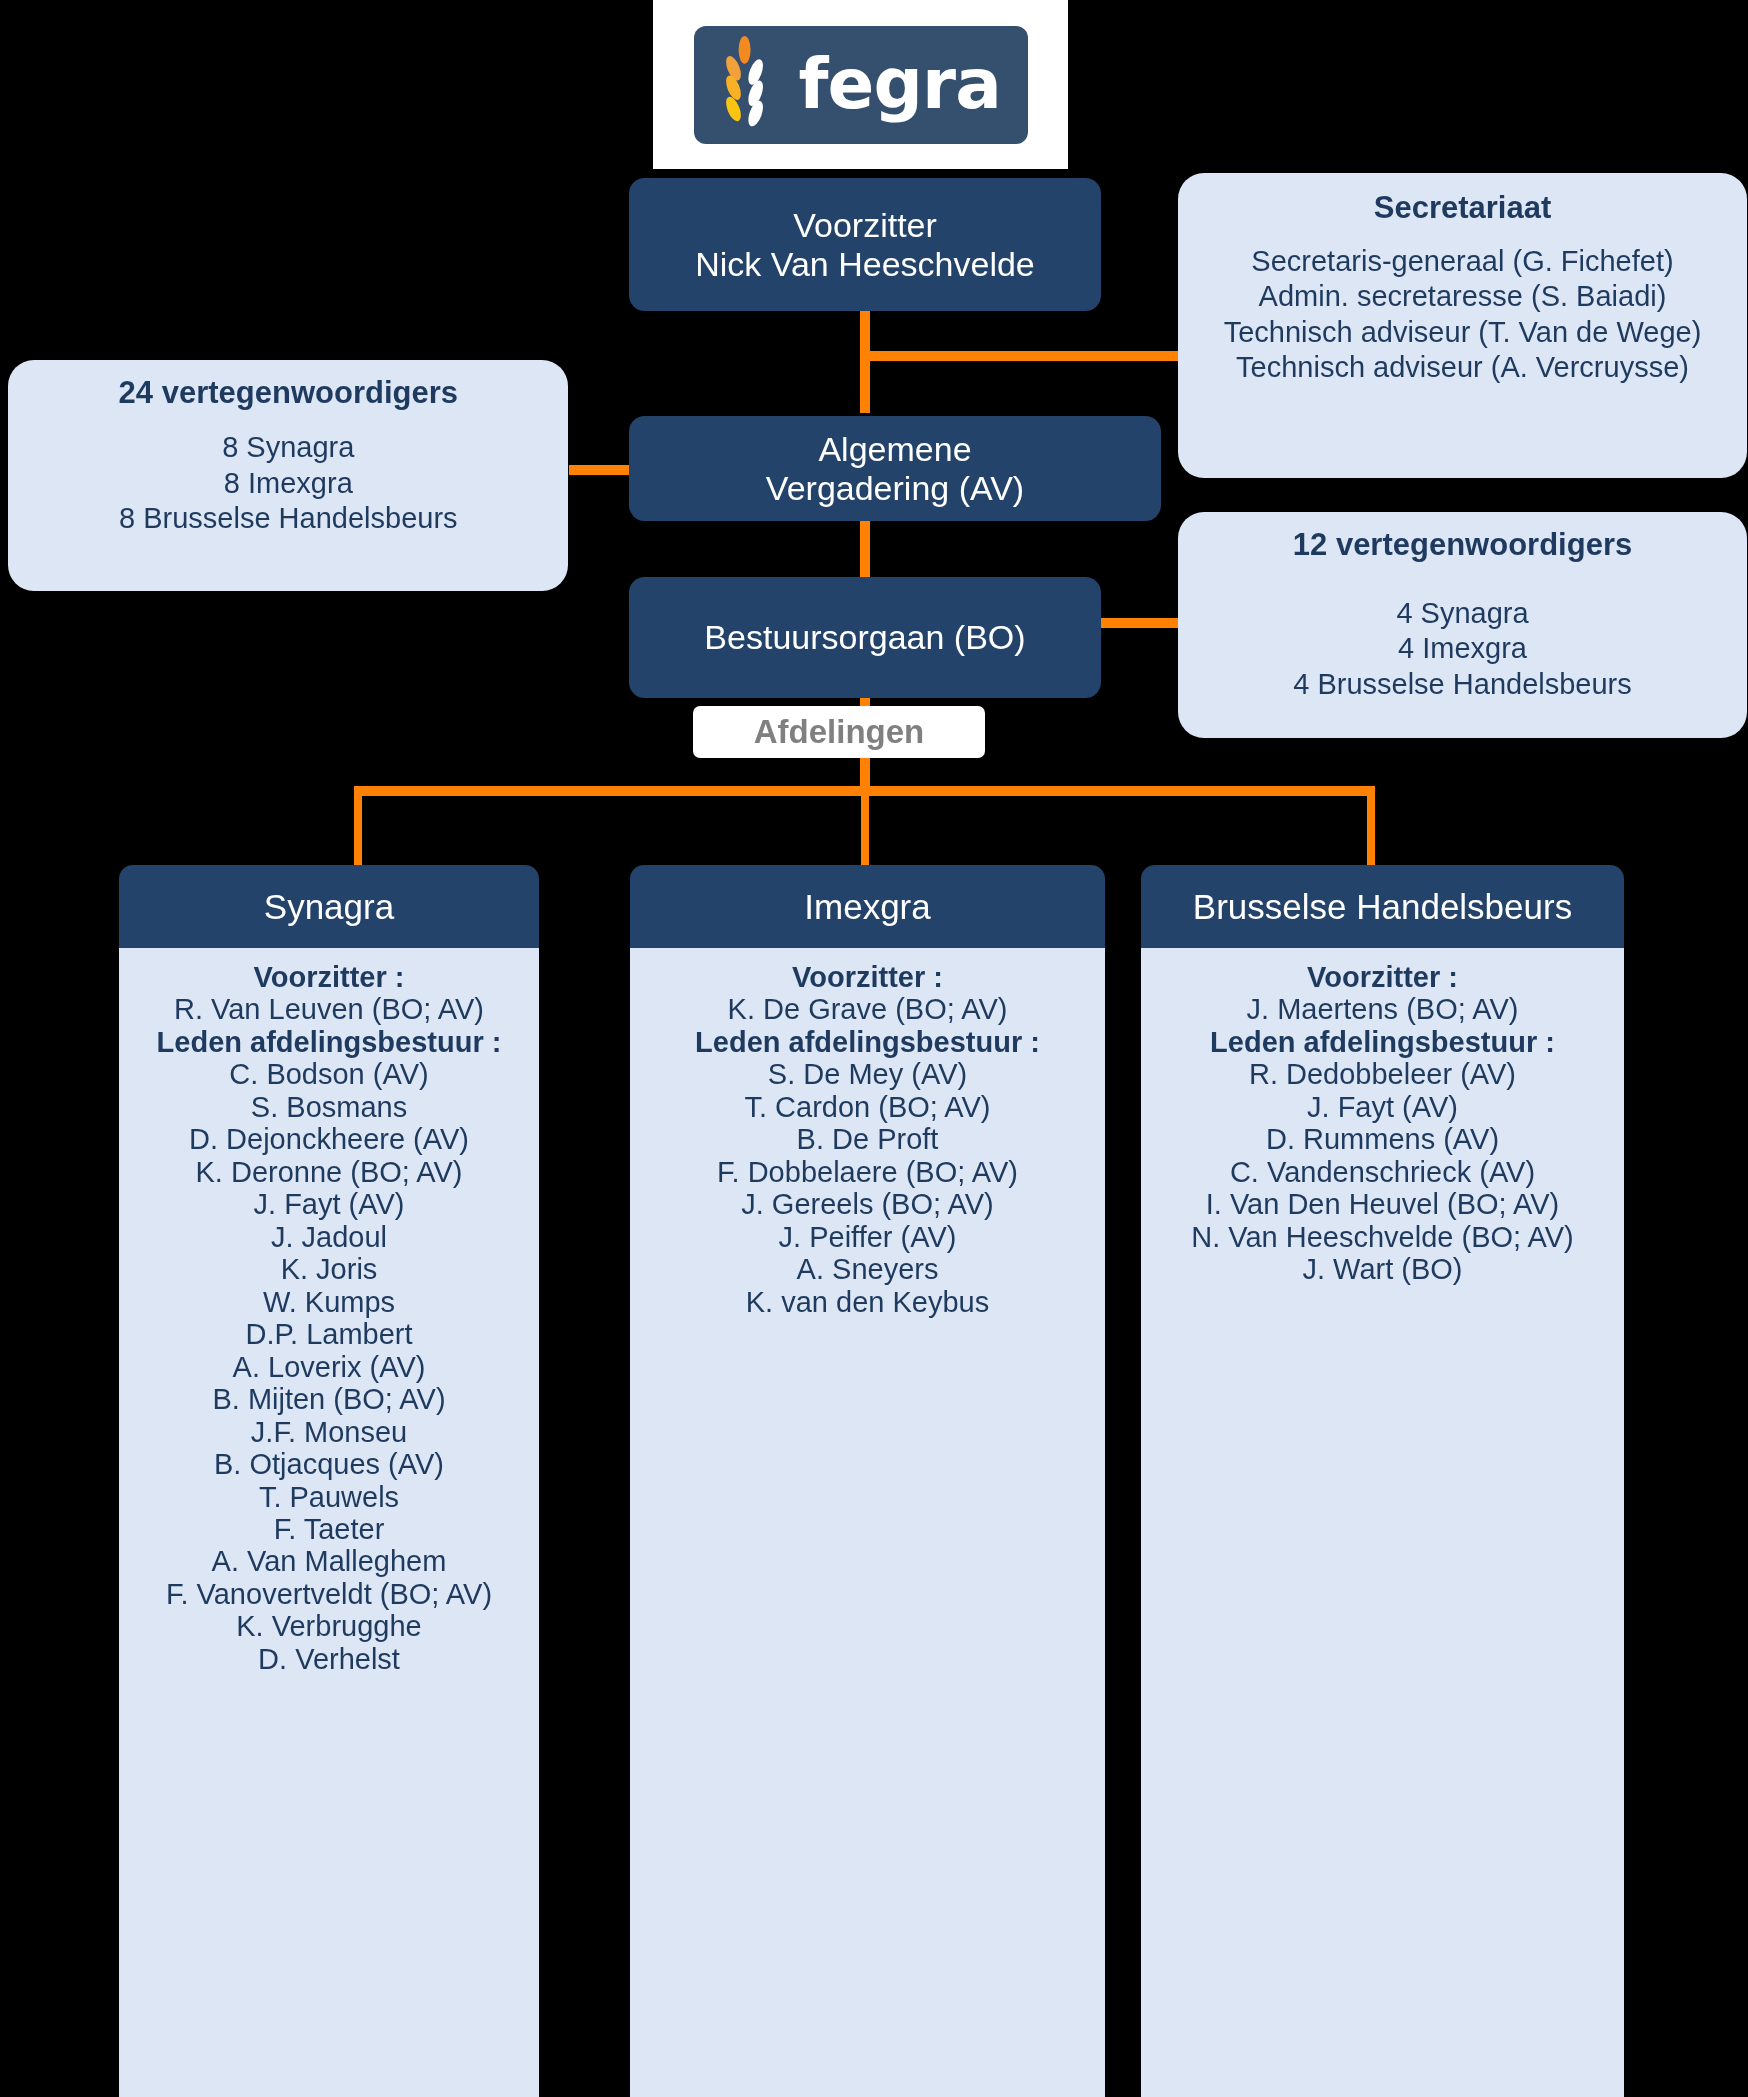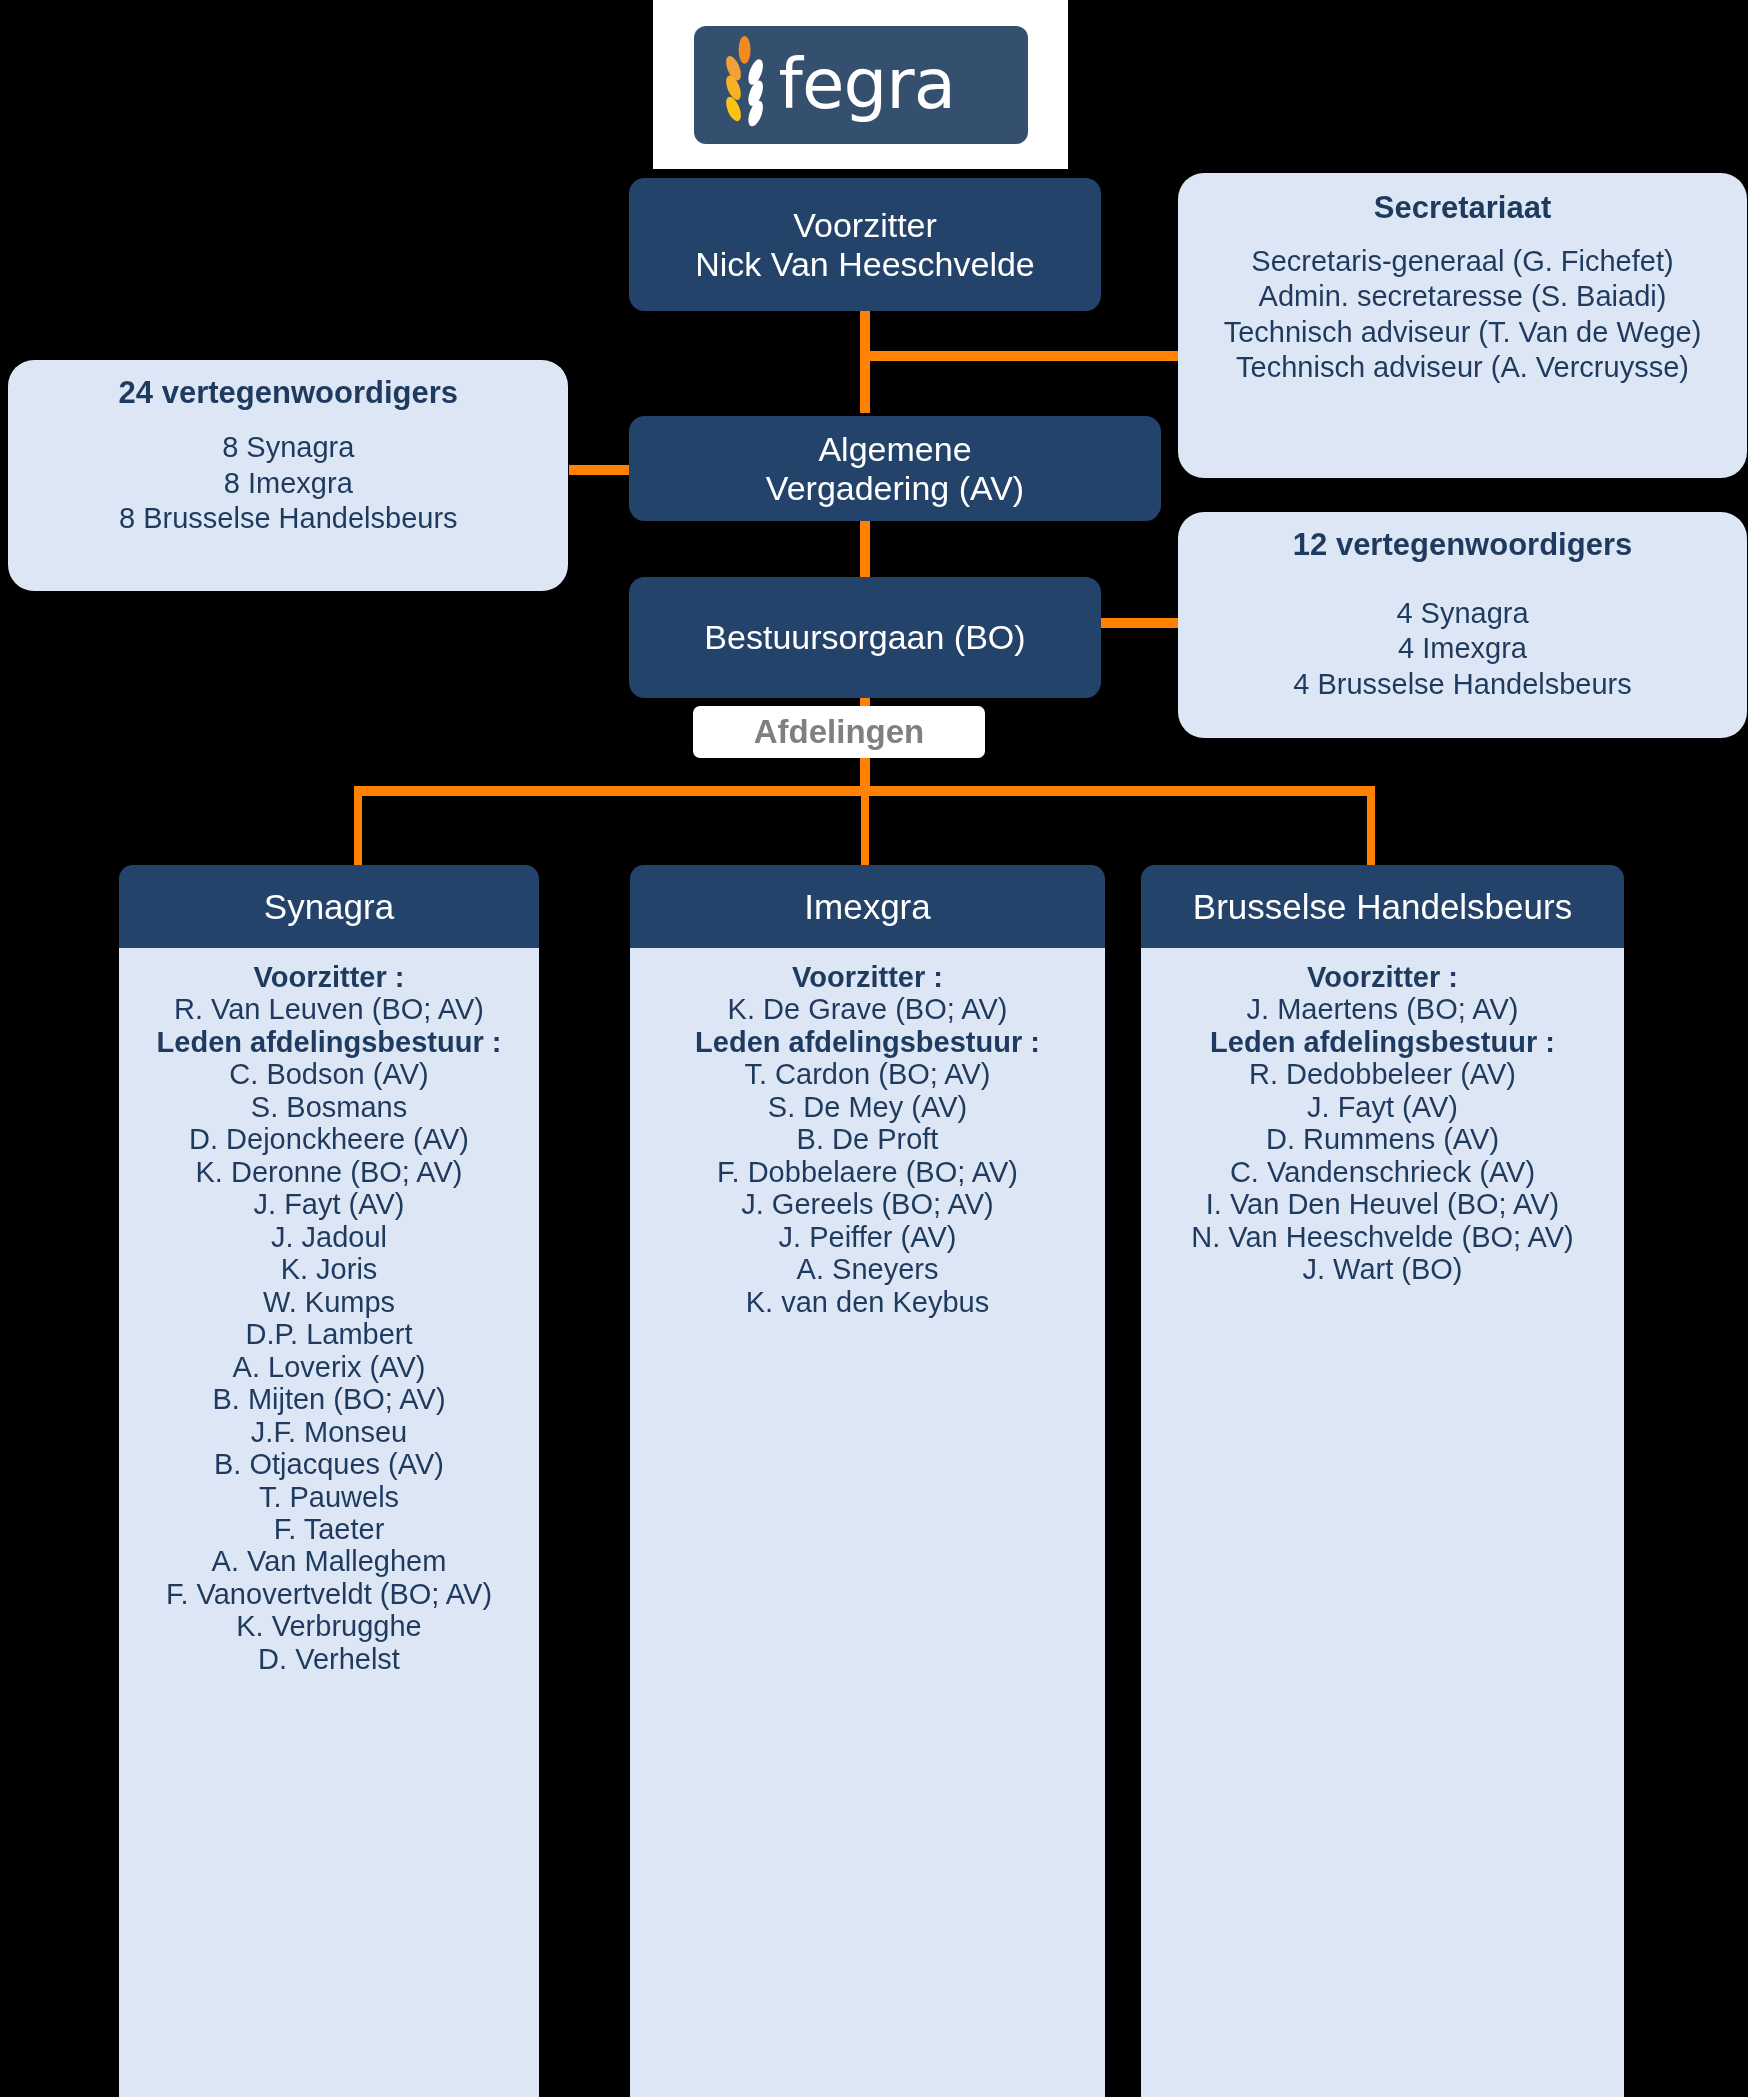--- a/index.html
+++ b/index.html
@@ -66,23 +66,23 @@
     justify-content:flex-start;
     padding-left:21px;
     box-sizing:border-box;
   }
   #logo-wheat{width:61px;height:97px;flex:0 0 auto;}
   #logo-word{
     font-family:"DejaVu Sans", sans-serif;
     color:#ffffff;
     font-size:69px;
     letter-spacing:-0.9px;
-    margin-left:3px;
+    margin-left:23px;
     line-height:1;
-    font-weight:400;
+    font-weight:700;
   }
 
   
   #afdelingen{
     position:absolute;
     background:#ffffff;
     color:#808080;
     font-weight:bold;
     display:flex;align-items:center;justify-content:center;border-radius:7px;
   }
@@ -225,22 +225,22 @@
   </div>
 
   <div class="dept" style="left:630px;top:865px;width:475px;height:1232px;">
     <div class="dept-head">
       <span>Imexgra</span>
     </div>
     <div class="dept-body">
       <div class="lbl">Voorzitter :</div>
       <div class="nm">K. De Grave (BO; AV)</div>
       <div class="lbl">Leden afdelingsbestuur :</div>
+      <div class="nm">S. De Mey (AV)</div>
       <div class="nm">T. Cardon (BO; AV)</div>
-      <div class="nm">S. De Mey (AV)</div>
       <div class="nm">B. De Proft</div>
       <div class="nm">F. Dobbelaere (BO; AV)</div>
       <div class="nm">J. Gereels (BO; AV)</div>
       <div class="nm">J. Peiffer (AV)</div>
       <div class="nm">A. Sneyers</div>
       <div class="nm">K. van den Keybus</div>
     </div>
   </div>
 
   <div class="dept" style="left:1141px;top:865px;width:483px;height:1232px;">

